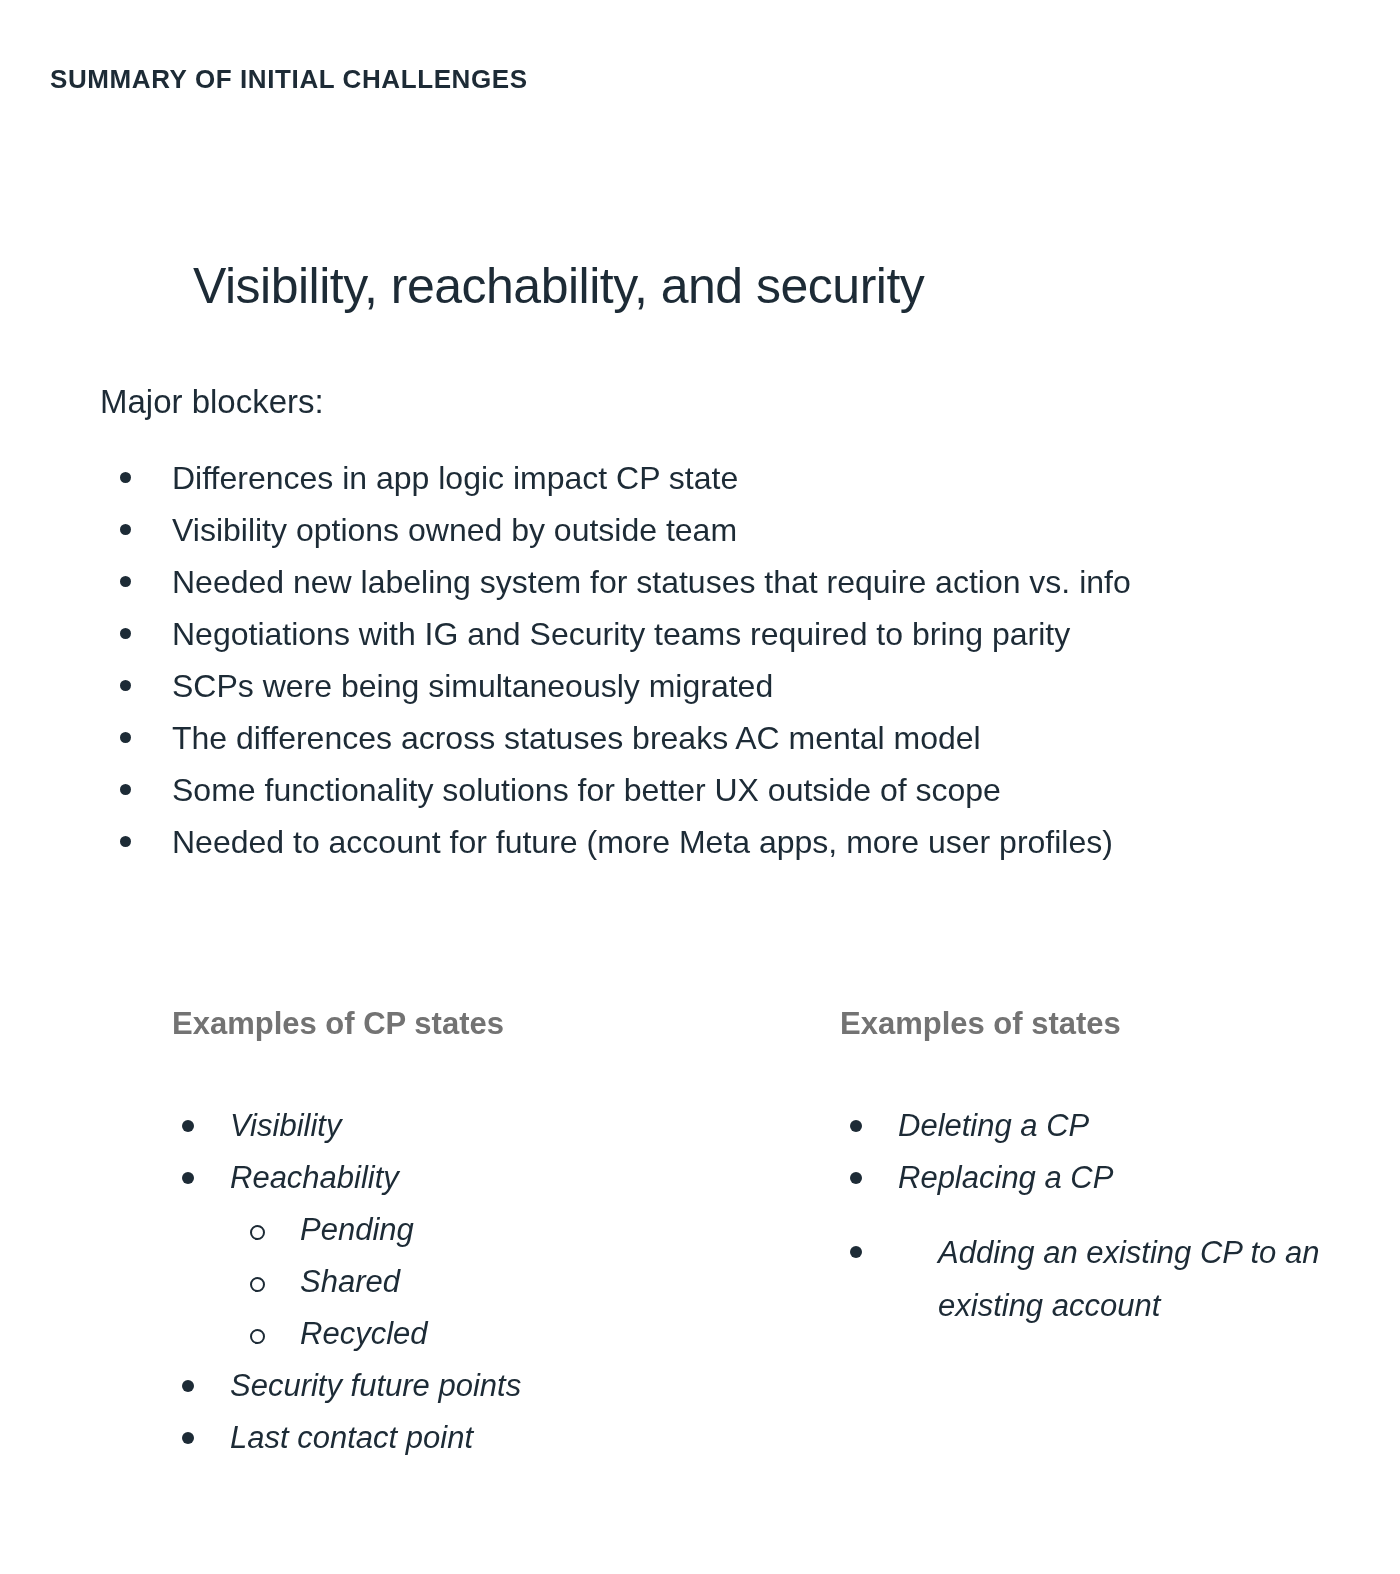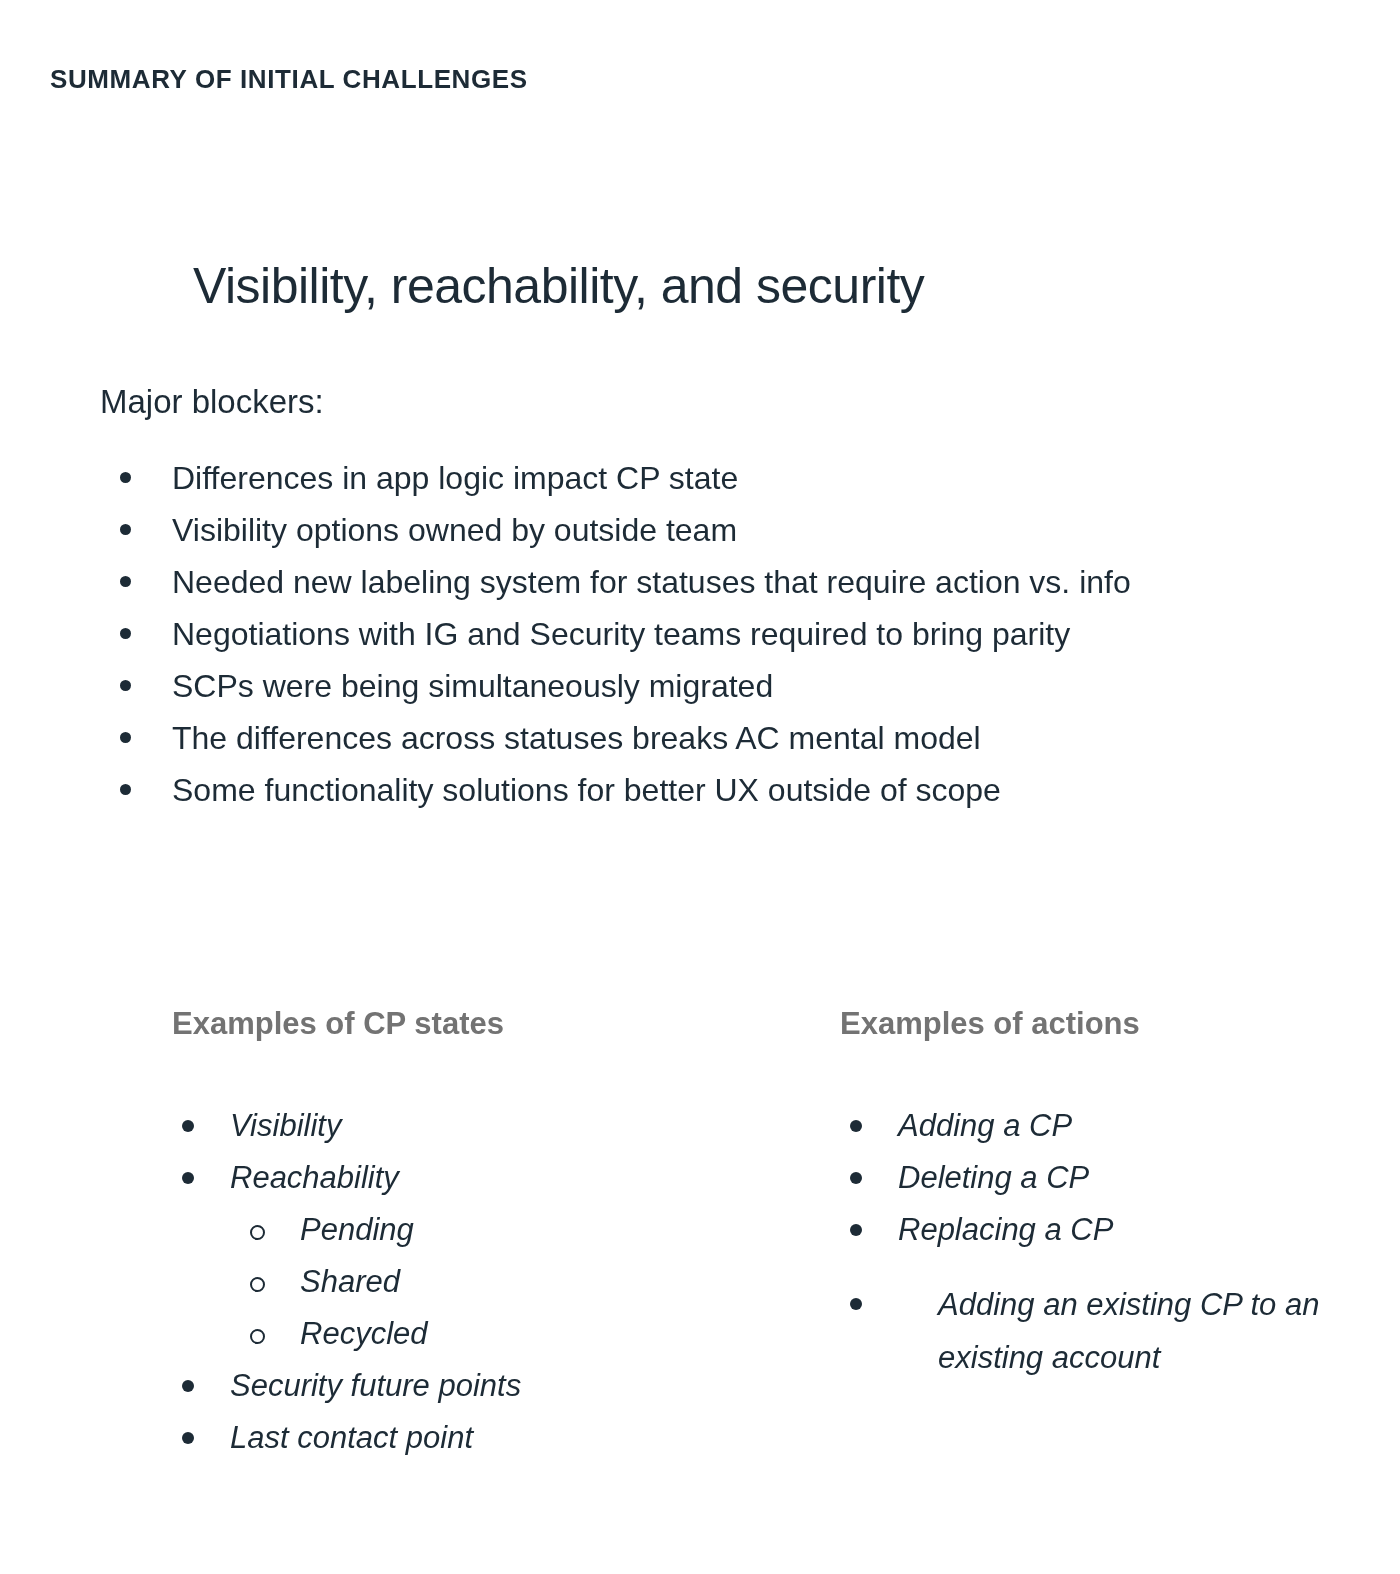--- a/index.html
+++ b/index.html
@@ -209,20 +209,24 @@
       <span class="txt">SCPs were being simultaneously migrated</span>
     </div>
     <div class="row">
       <span class="bullet"></span>
       <span class="txt">The differences across statuses breaks AC mental model</span>
     </div>
     <div class="row">
       <span class="bullet"></span>
       <span class="txt">Some functionality solutions for better UX outside of scope</span>
     </div>
+    <div class="row">
+      <span class="bullet"></span>
+      <span class="txt">Needed to account for future (more Meta apps, more user profiles)</span>
+    </div>
   </div>
 
   <div class="cols">
 
     <div class="col col-left">
       <div class="col-head">Examples of CP states</div>
 
       <div class="sublist">
         <div class="item">
           <span class="dot"></span>
@@ -249,29 +253,25 @@
           <span class="label">Security future points</span>
         </div>
         <div class="item">
           <span class="dot"></span>
           <span class="label">Last contact point</span>
         </div>
       </div>
     </div>
 
     <div class="col col-right">
-      <div class="col-head">Examples of actions</div>
+      <div class="col-head">Examples of states</div>
 
       <div class="sublist">
         <div class="item">
           <span class="dot"></span>
-          <span class="label">Adding a CP</span>
-        </div>
-        <div class="item">
-          <span class="dot"></span>
           <span class="label">Deleting a CP</span>
         </div>
         <div class="item">
           <span class="dot"></span>
           <span class="label">Replacing a CP</span>
         </div>
         <div class="item wrap gap-before">
           <span class="dot"></span>
           <span class="label">Adding an existing CP to an existing account</span>
         </div>

